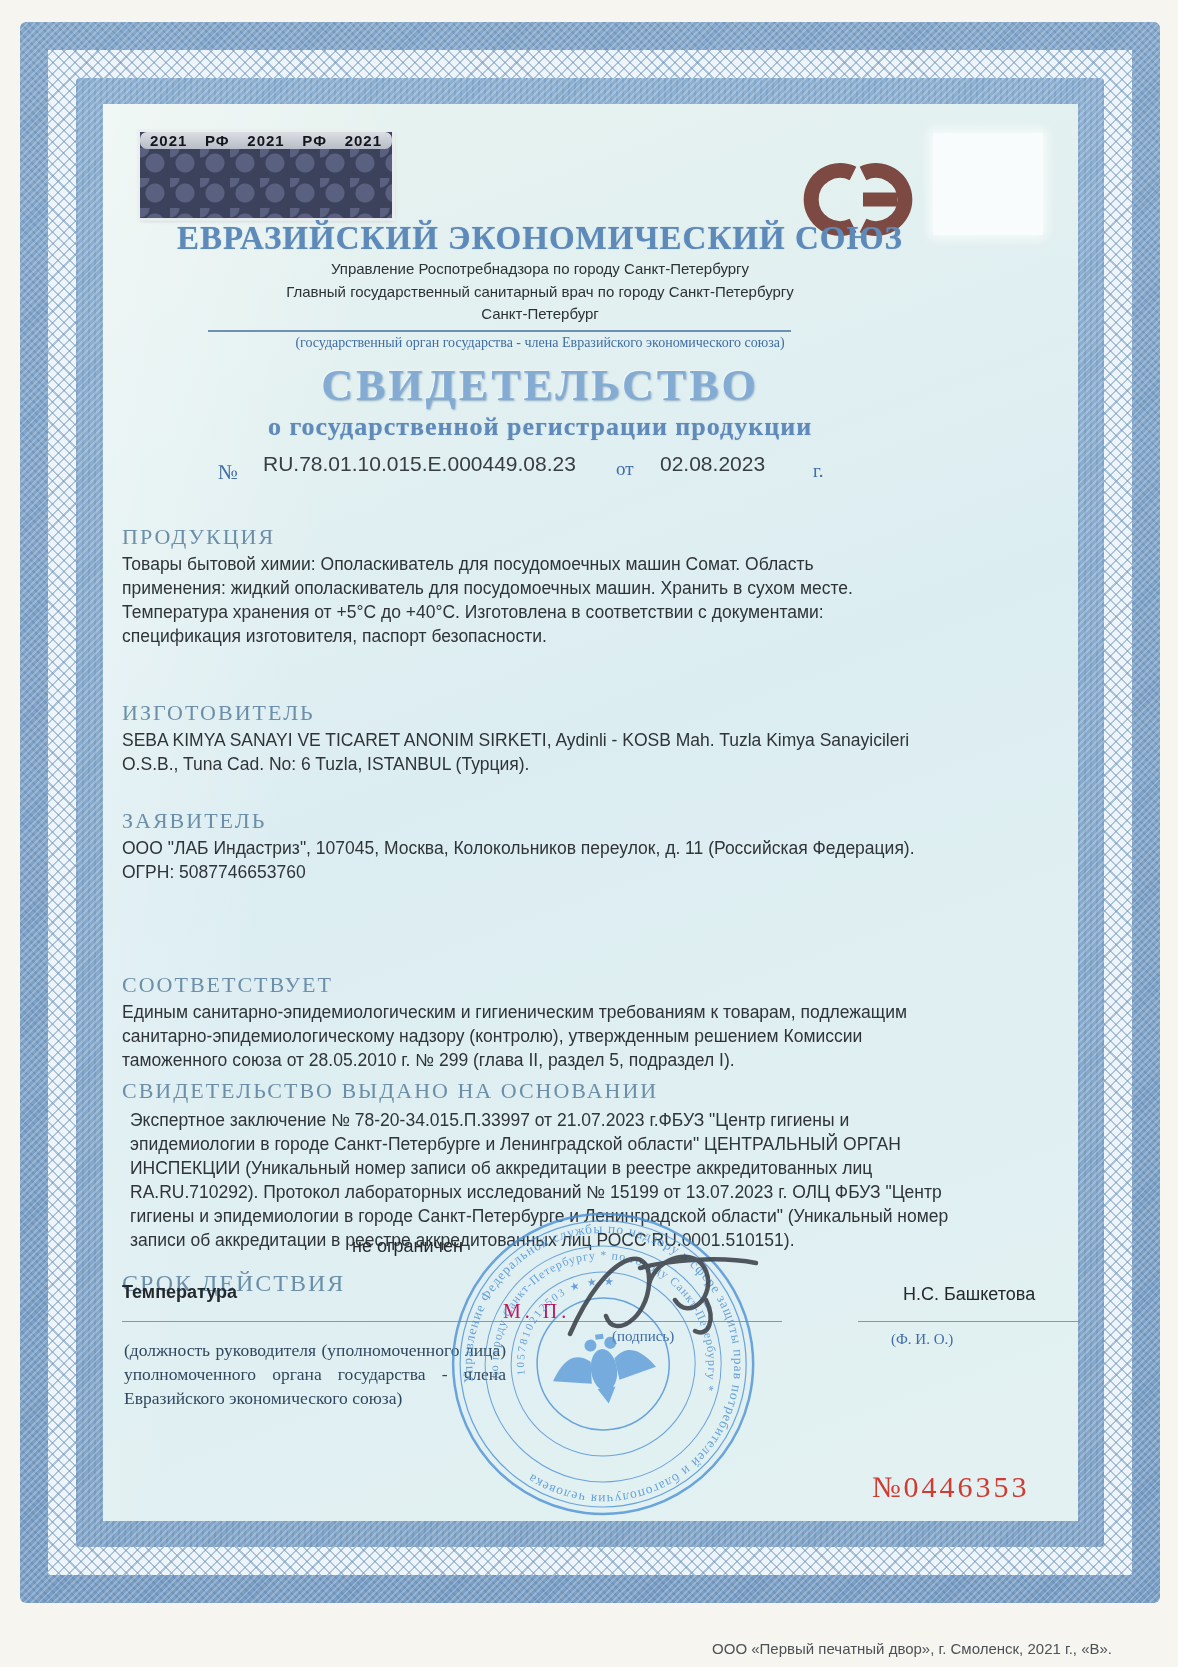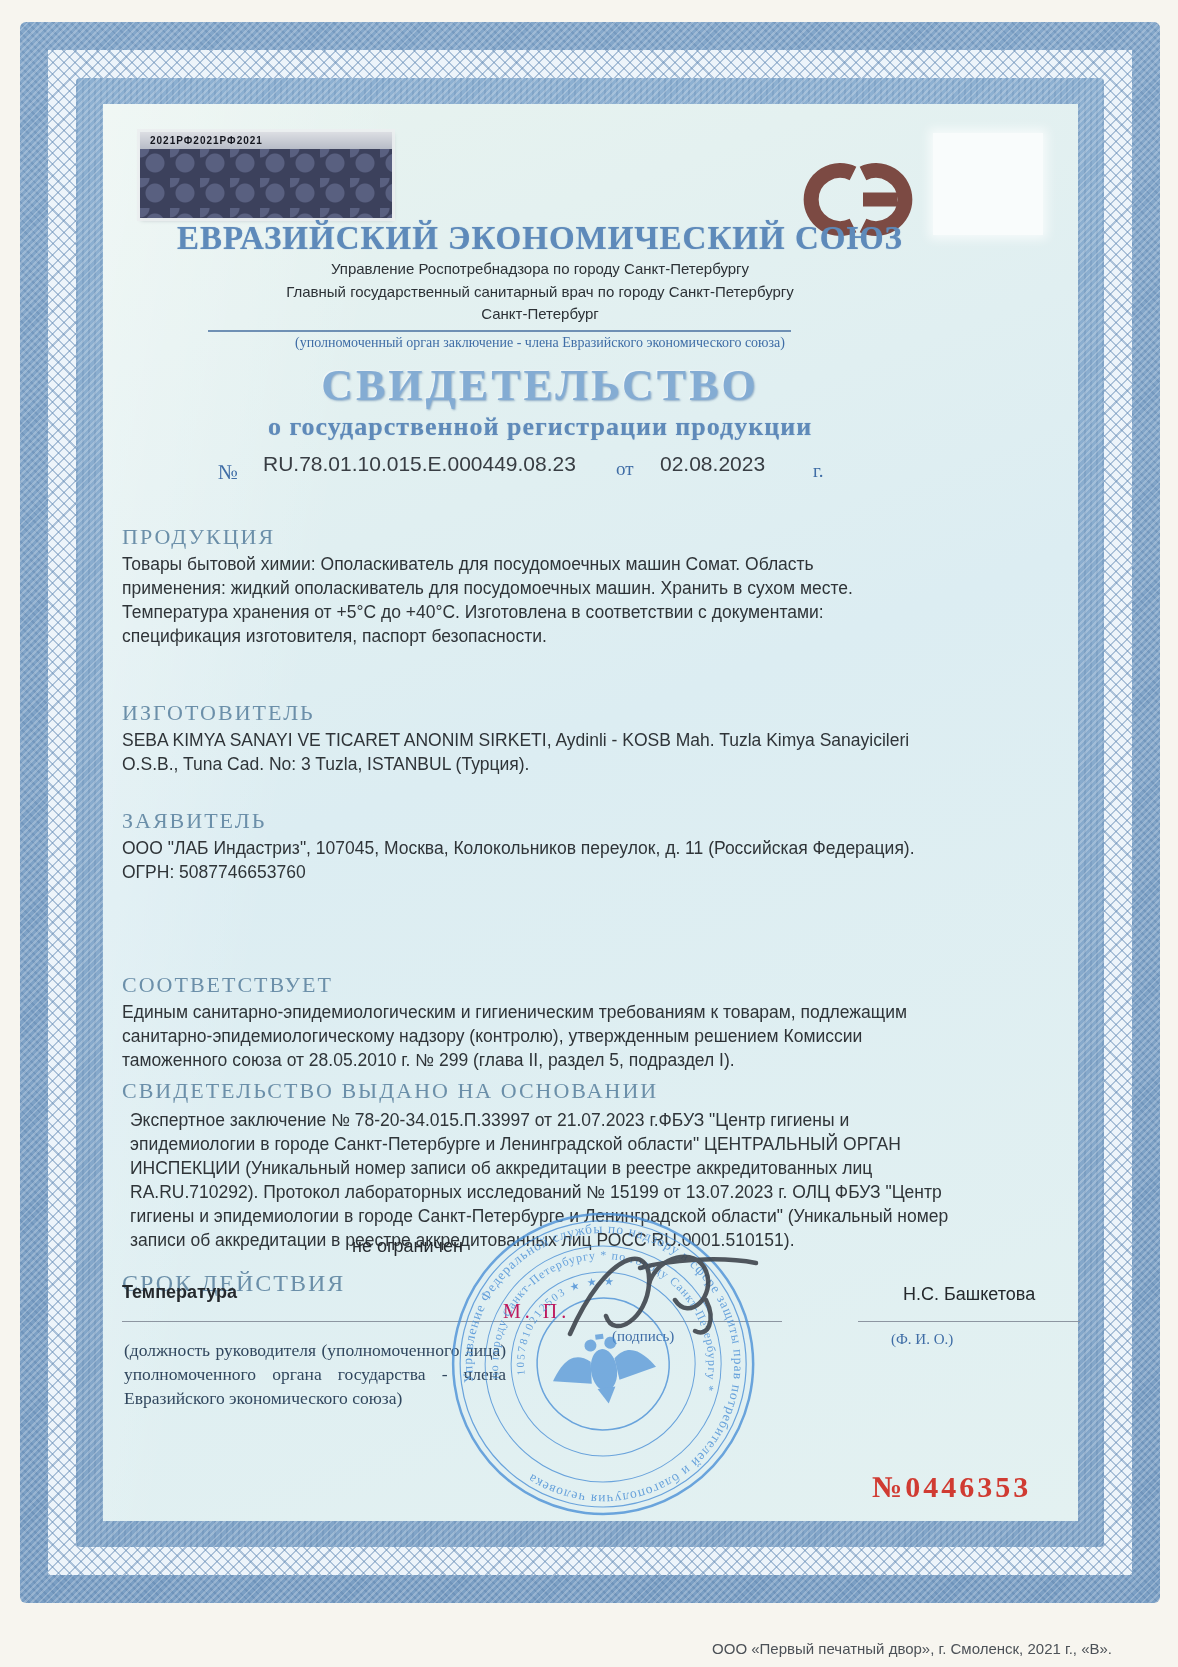--- a/index.html
+++ b/index.html
@@ -52,24 +52,24 @@
     background-color:#3c415c;
     background-image:
       radial-gradient(circle at 0px 0px,   #596080 9px, rgba(0,0,0,0) 10px),
       radial-gradient(circle at 15px 15px, #596080 9px, rgba(0,0,0,0) 10px),
       radial-gradient(circle at 0px 0px,   #2a2e47 5px, rgba(0,0,0,0) 6px),
       radial-gradient(circle at 15px 15px, #2a2e47 5px, rgba(0,0,0,0) 6px);
     background-size:30px 30px;
   }
   .holo-top{
     position:absolute;left:0;top:0;right:0;height:17px;
-    display:flex;justify-content:flex-start;align-items:center;
+    display:flex;justify-content:space-between;align-items:center;
     padding:0 10px;
     background:linear-gradient(#dcdee3,#b7bcc7);
-    font-size:10px;font-weight:bold;color:#14161e;letter-spacing:1px;
+    font-size:15px;font-weight:bold;color:#14161e;letter-spacing:1px;border-radius:7px;
   }
   
   .white-patch{
     position:absolute;left:933px;top:133px;width:110px;height:102px;
     background:rgba(255,255,255,.78);
     box-shadow:0 0 10px 4px rgba(255,255,255,.7);
   }
   
   .se-logo{position:absolute;left:793px;top:146px;width:140px;height:108px;}
   .sr-only{position:absolute;width:1px;height:1px;overflow:hidden;clip-path:inset(50%);}
@@ -128,21 +128,21 @@
   .position-caption{
     position:absolute;left:124px;top:1338px;width:382px;
     font-family:"Liberation Serif",serif;font-size:17.5px;line-height:24px;
     color:#31475e;text-align:justify;
   }
   
   .stamp{position:absolute;left:438px;top:1196px;opacity:.88;transform:rotate(-8deg);}
   .signature{position:absolute;left:556px;top:1238px;}
   .serial{
     position:absolute;left:872px;top:1470px;
-    font-family:"Liberation Serif",serif;font-weight:bold;
+    font-family:"Liberation Serif",serif;font-weight:normal;
     font-size:30px;letter-spacing:3px;color:#d03b32;white-space:nowrap;
   }
   .footer-note{
     position:absolute;left:0;right:66px;top:1640px;text-align:right;
     font-size:15px;color:#4c5157;
   }
 </style>
 </head>
 <body>
 
@@ -171,38 +171,38 @@
     <path d="M 70 26 A 29 29 0 1 1 70 78" fill="none" stroke="#7c4a43" stroke-width="15"></path>
     <path d="M 70 52 H 104" fill="none" stroke="#7c4a43" stroke-width="14"></path>
   </svg>
 </div>
 
 <div class="center-line union-title">ЕВРАЗИЙСКИЙ ЭКОНОМИЧЕСКИЙ СОЮЗ</div>
 <div class="center-line org-line org-1">Управление Роспотребнадзора по городу Санкт-Петербургу</div>
 <div class="center-line org-line org-2">Главный государственный санитарный врач по городу Санкт-Петербургу</div>
 <div class="center-line org-line org-3">Санкт-Петербург</div>
 <div class="head-rule"></div>
-<div class="center-line head-caption">(уполномоченный орган заключение - члена Евразийского экономического союза)</div>
+<div class="center-line head-caption">(государственный орган государства - члена Евразийского экономического союза)</div>
 
 <div class="center-line doc-title">СВИДЕТЕЛЬСТВО</div>
 <div class="center-line doc-subtitle">о государственной регистрации продукции</div>
 
 <div class="num-row">
   <span class="num-label">№</span>
   <span class="num-value">RU.78.01.10.015.E.000449.08.23</span>
   <span class="num-from">от</span>
   <span class="num-date">02.08.2023</span>
   <span class="num-year">г.</span>
 </div>
 
 <div class="sec-h" style="top:524px;">ПРОДУКЦИЯ</div>
 <div class="sec-b" style="top:552px;width:800px;">Товары бытовой химии: Ополаскиватель для посудомоечных машин Сомат. Область применения: жидкий ополаскиватель для посудомоечных машин. Хранить в сухом месте. Температура хранения от +5°С до +40°С. Изготовлена в соответствии с документами: спецификация изготовителя, паспорт безопасности.</div>
 
 <div class="sec-h" style="top:700px;">ИЗГОТОВИТЕЛЬ</div>
-<div class="sec-b" style="top:728px;width:842px;">SEBA KIMYA SANAYI VE TICARET ANONIM SIRKETI, Aydinli - KOSB Mah. Tuzla Kimya Sanayicileri O.S.B., Tuna Cad. No: 3 Tuzla, ISTANBUL (Турция).</div>
+<div class="sec-b" style="top:728px;width:842px;">SEBA KIMYA SANAYI VE TICARET ANONIM SIRKETI, Aydinli - KOSB Mah. Tuzla Kimya Sanayicileri O.S.B., Tuna Cad. No: 6 Tuzla, ISTANBUL (Турция).</div>
 
 <div class="sec-h" style="top:808px;">ЗАЯВИТЕЛЬ</div>
 <div class="sec-b" style="top:836px;width:840px;">ООО "ЛАБ Индастриз", 107045, Москва, Колокольников переулок, д. 11 (Российская Федерация). ОГРН: 5087746653760</div>
 
 <div class="sec-h" style="top:972px;">СООТВЕТСТВУЕТ</div>
 <div class="sec-b" style="top:1000px;width:818px;">Единым санитарно-эпидемиологическим и гигиеническим требованиям к товарам, подлежащим санитарно-эпидемиологическому надзору (контролю), утвержденным решением Комиссии таможенного союза от 28.05.2010 г. № 299 (глава II, раздел 5, подраздел I).</div>
 
 <div class="sec-h" style="top:1078px;">СВИДЕТЕЛЬСТВО ВЫДАНО НА ОСНОВАНИИ</div>
 <div class="sec-b" style="top:1108px;left:130px;width:838px;">Экспертное заключение № 78-20-34.015.П.33997 от 21.07.2023 г.ФБУЗ "Центр гигиены и эпидемиологии в городе Санкт-Петербурге и Ленинградской области" ЦЕНТРАЛЬНЫЙ ОРГАН ИНСПЕКЦИИ (Уникальный номер записи об аккредитации в реестре аккредитованных лиц RA.RU.710292). Протокол лабораторных исследований № 15199 от 13.07.2023 г. ОЛЦ ФБУЗ "Центр гигиены и эпидемиологии в городе Санкт-Петербурге и Ленинградской области" (Уникальный номер записи об аккредитации в реестре аккредитованных лиц РОСС RU.0001.510151).</div>
 

